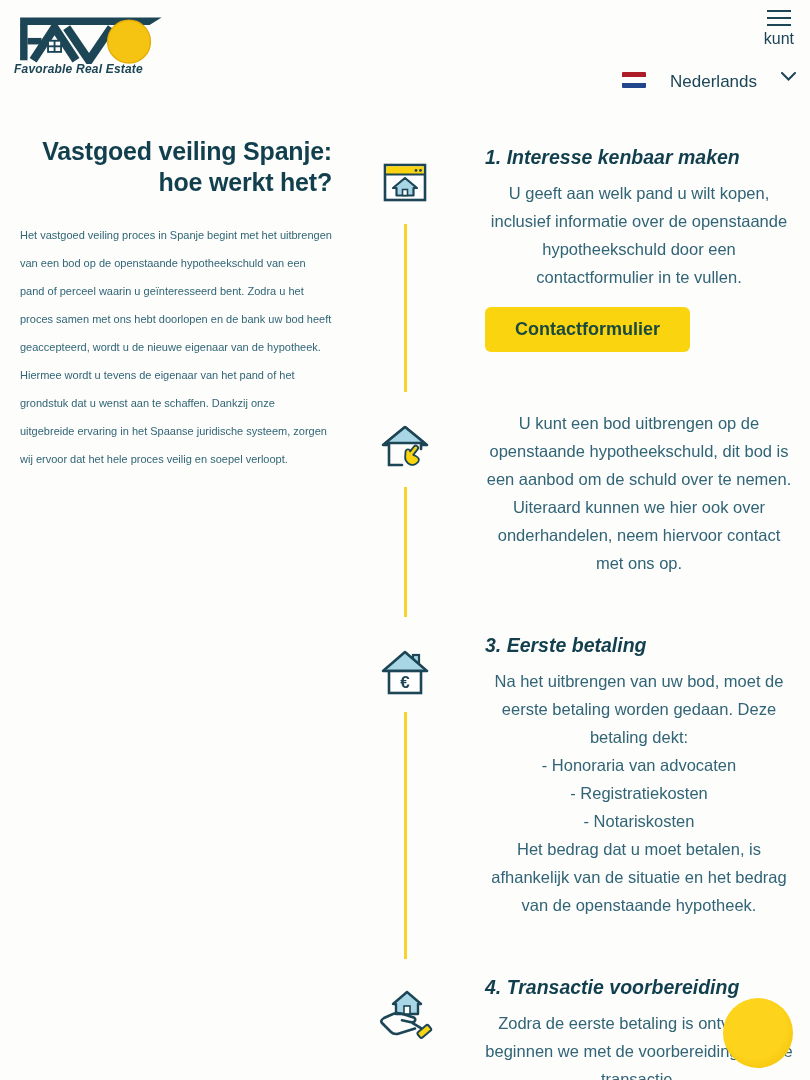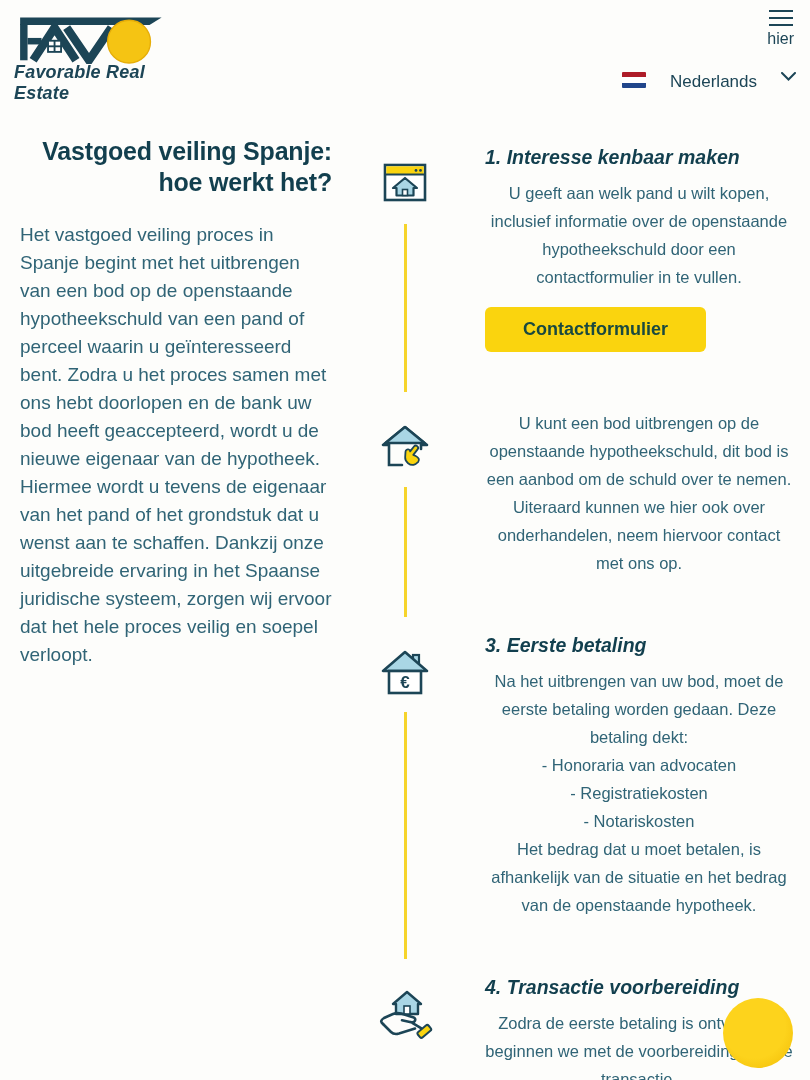--- a/index.html
+++ b/index.html
@@ -12,46 +12,46 @@
     --light-blue:#a9d6e5;
     --bg:#fdfdfb;
   }
   *{margin:0;padding:0;box-sizing:border-box;}
   html,body{background:#ffffff;}
   body{font-family:"Liberation Sans", sans-serif;}
   .page{position:relative;width:810px;height:1080px;background:var(--bg);overflow:hidden;}
 
   
   .logo{position:absolute;left:14px;top:10px;width:150px;cursor:pointer;}
-  .logo-tagline{font-style:italic;font-weight:bold;font-size:18px;color:var(--navy);letter-spacing:.2px;margin-top:-6px;}
+  .logo-tagline{font-style:italic;font-weight:bold;font-size:12px;color:var(--navy);letter-spacing:.2px;margin-top:-6px;}
   .menu-btn{position:absolute;right:16px;top:8px;display:flex;flex-direction:column;align-items:center;gap:2px;background:none;border:none;cursor:pointer;}
   .menu-label{font-size:16px;color:var(--navy);}
   .lang-select{position:absolute;right:14px;top:72px;display:flex;align-items:flex-start;gap:24px;cursor:pointer;}
   .flag{width:24px;height:16px;display:flex;flex-direction:column;border-radius:1px;overflow:hidden;}
   .flag div{flex:1;}
   .flag .red{background:#ae1c28;}
   .flag .white{background:#ffffff;}
   .flag .blue{background:#21468b;}
   .lang-label{font-size:17px;color:var(--navy);}
 
   
   .article{position:absolute;left:20px;top:136px;width:312px;}
   .article h1{font-size:25px;line-height:1.22;color:var(--heading);font-weight:bold;letter-spacing:-.2px;text-align:right;}
-  .article p{margin-top:24px;font-size:19px;line-height:28px;color:var(--body-text);}
+  .article p{margin-top:24px;font-size:11px;line-height:28px;color:var(--body-text);}
 
   
   .steps{position:absolute;left:370px;top:146px;width:425px;}
   .step{display:flex;position:relative;margin-bottom:57px;}
   .icon-col{width:70px;display:flex;flex-direction:column;align-items:center;padding-top:14px;flex-shrink:0;}
   .connector{position:absolute;left:33.5px;top:78px;bottom:-40px;width:3px;background:var(--yellow-line);}
   .step-content{margin-left:45px;width:308px;}
   .step-title{font-size:19.5px;font-weight:bold;color:var(--heading);margin-bottom:10px;font-style:italic;}
   .step-body{font-size:16.5px;line-height:28px;color:var(--body-text);white-space:pre-line;text-align:center;}
   .cta-btn{margin-top:16px;background:var(--yellow-btn);color:#19493f;font-family:"Liberation Sans",sans-serif;
-           font-size:18px;font-weight:bold;border:none;border-radius:6px;padding:12px 38px;cursor:pointer;}
+           font-size:18px;font-weight:bold;border:none;border-radius:6px;padding:12px 30px;cursor:pointer;}
 
   
   .chat-btn{position:absolute;left:723px;top:998px;width:70px;height:70px;border-radius:50%;border:none;cursor:pointer;
             background:radial-gradient(circle at 45% 42%, #fdd31c 55%, #f0ba04 100%);z-index:5;}
 </style>
 </head>
 <body>
 
 <div class="page">
 
@@ -69,21 +69,21 @@
     </svg>
     <div class="logo-tagline">Favorable Real Estate</div>
   </div>
 
   <button class="menu-btn">
     <svg width="26" height="20" viewBox="0 0 26 20">
       <line x1="1" y1="3" x2="25" y2="3" stroke="#1c4556" stroke-width="2"></line>
       <line x1="1" y1="10" x2="25" y2="10" stroke="#1c4556" stroke-width="2"></line>
       <line x1="1" y1="17" x2="25" y2="17" stroke="#1c4556" stroke-width="2"></line>
     </svg>
-    <span class="menu-label">hier</span>
+    <span class="menu-label">kunt</span>
   </button>
 
   <div class="lang-select">
     <span class="flag">
       <div class="red"></div>
         <div class="white"></div>
         <div class="blue"></div>
     </span>
     <span class="lang-label">Nederlands</span>
     <svg width="15" height="9" viewBox="0 0 15 9">

